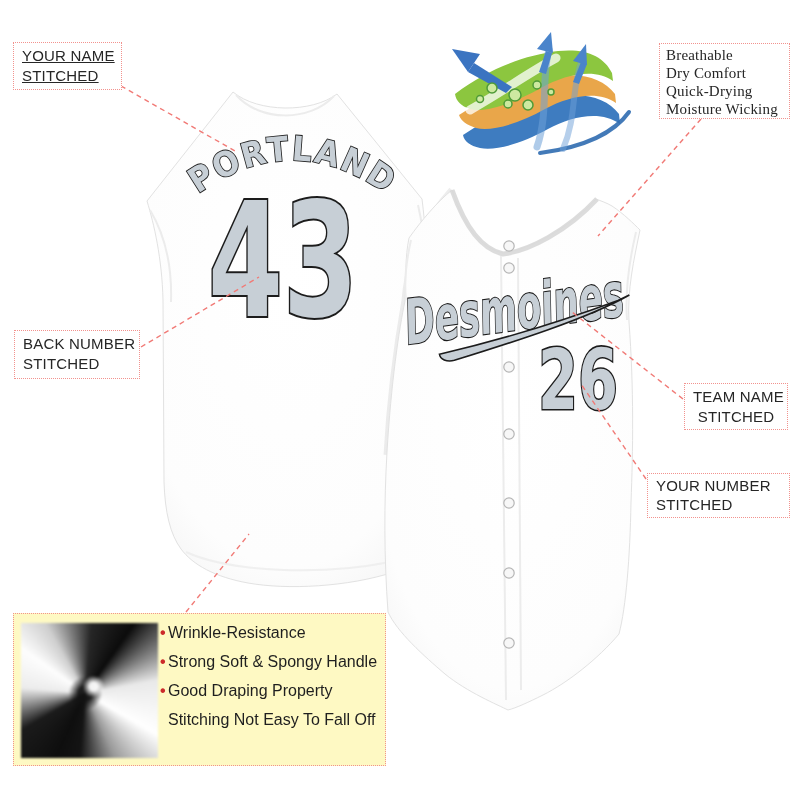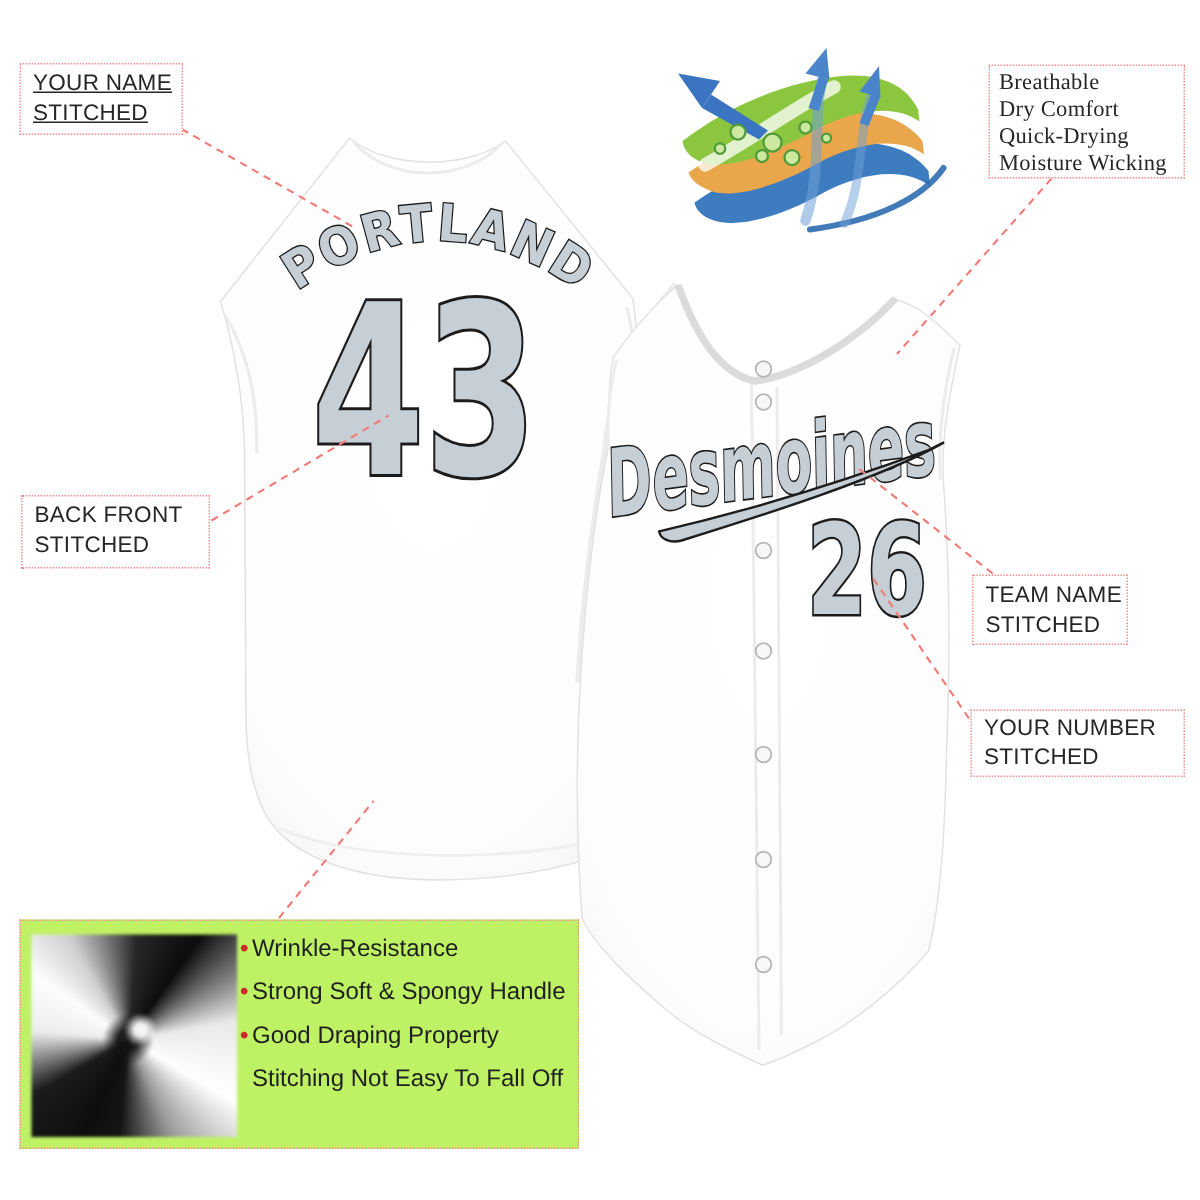--- a/index.html
+++ b/index.html
@@ -10,26 +10,26 @@
   
   .callout{
     position:absolute;box-sizing:border-box;background:#ffffff;
     border:1px dotted #f2928e;color:#262626;font-size:15px;line-height:20px;
     padding:3px 8px;letter-spacing:.2px;z-index:3;
   }
   .callout .ln{display:block;white-space:nowrap;}
   #co-your-name   {left:13px; top:42px;  width:109px;height:48px;text-decoration:underline;}
   #co-fabric      {left:659px;top:43px;  width:131px;height:76px;line-height:18px;padding:2px 6px;font-family:Liberation Serif, serif;}
   #co-back-number {left:14px; top:330px; width:126px;height:49px;}
-  #co-team-name   {left:648px;top:383px; width:104px;height:47px;}
+  #co-team-name   {left:684px;top:383px; width:104px;height:47px;text-align:center;}
   #co-front-number{left:647px;top:473px; width:143px;height:45px;padding:2px 8px;line-height:19px;}
   
   #features{
     position:absolute;left:13px;top:613px;width:373px;height:153px;
-    box-sizing:border-box;border:1px dotted #f2928e;z-index:3;background:#bef264;
+    box-sizing:border-box;border:1px dotted #f2928e;z-index:3;background:#fef9c3;
   }
   #swatch{
     position:absolute;left:7px;top:9px;width:137px;height:135px;
     background:
       radial-gradient(circle at 53% 47%, rgba(255,255,255,.95) 0 4px, rgba(255,255,255,0) 11px),
       radial-gradient(circle at 47% 52%, rgba(18,18,18,.95) 0 7px, rgba(18,18,18,0) 17px),
       conic-gradient(from 205deg at 47% 52%,
         #0e0e0e 0deg,#1b1b1b 35deg,#ececec 70deg,#fdfdfd 100deg,
         #cfcfcf 125deg,#262626 160deg,#0c0c0c 190deg,
         #e9e9e9 235deg,#ffffff 275deg,#9a9a9a 310deg,#141414 340deg,#0e0e0e 360deg);
@@ -170,21 +170,21 @@
 </div>
 
 <div class="callout" id="co-fabric">
   <span class="ln">Breathable</span>
   <span class="ln">Dry Comfort</span>
   <span class="ln">Quick-Drying</span>
   <span class="ln">Moisture Wicking</span>
 </div>
 
 <div class="callout" id="co-back-number">
-  <span class="ln">BACK FRONT</span>
+  <span class="ln">BACK NUMBER</span>
   <span class="ln">STITCHED</span>
 </div>
 
 <div class="callout" id="co-team-name">
   <span class="ln">TEAM NAME</span>
   <span class="ln">STITCHED</span>
 </div>
 
 <div class="callout" id="co-front-number">
   <span class="ln">YOUR NUMBER</span>

